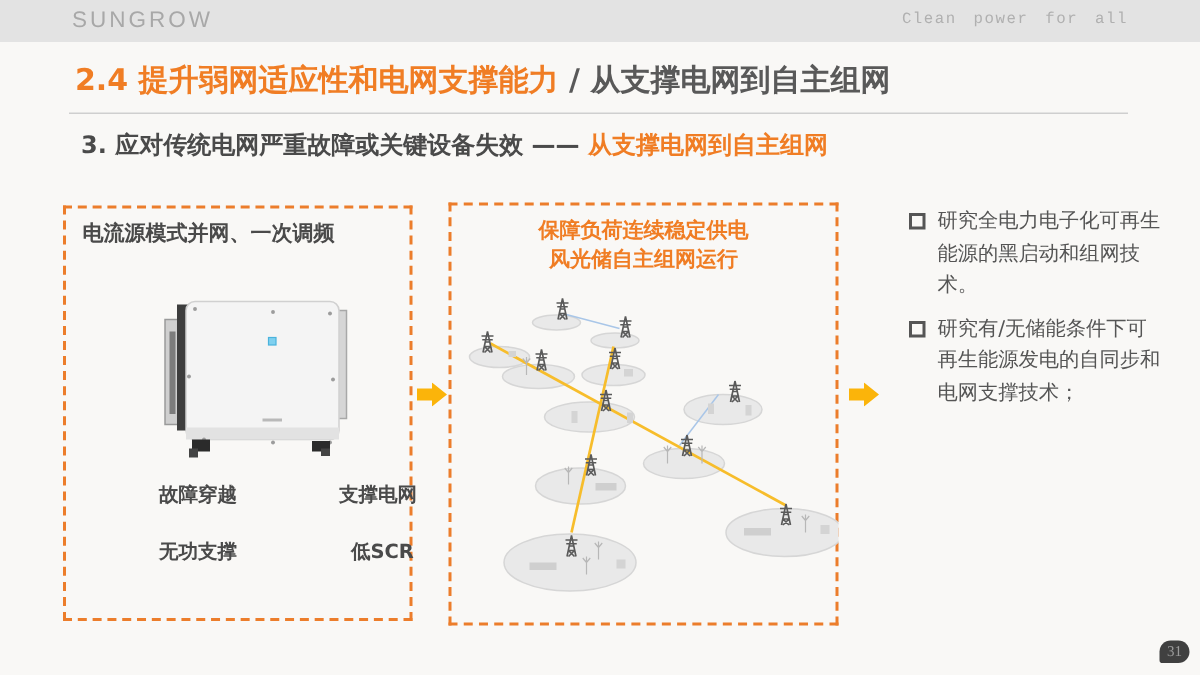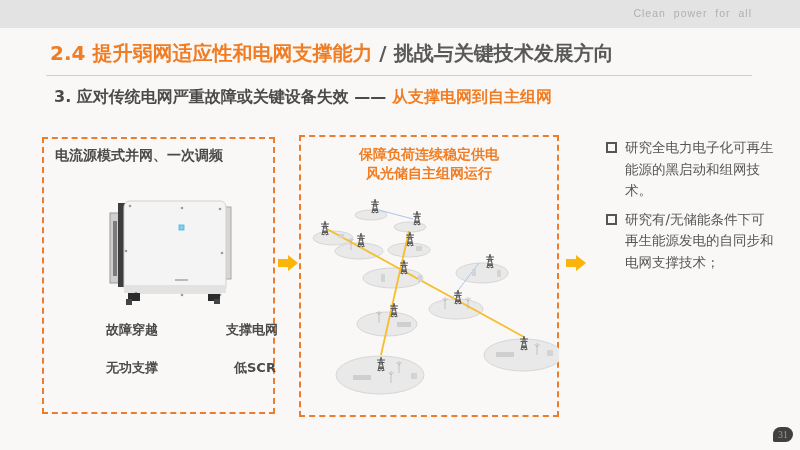--- a/index.html
+++ b/index.html
@@ -1,21 +1,21 @@
 <!DOCTYPE html>
 <html><head>
 <meta charset="utf-8">
 <style>
   * { margin: 0; padding: 0; box-sizing: border-box; }
   html, body { width: 800px; height: 450px; overflow: hidden; background: #f9f8f6; }
   body { font-family: "DejaVu Sans", "Liberation Sans", sans-serif; position: relative; }
 
   .topbar { position: absolute; left: 0; top: 0; width: 800px; height: 28px; background: #e3e3e3; }
   .logo { position: absolute; left: 48px; top: 5px; font-family: "Liberation Sans", sans-serif; font-size: 15px; letter-spacing: 2px; color: #a8a8a8; font-weight: normal; }
-  .tagline { position: absolute; right: 48px; top: 7px; font-family: Liberation Sans, sans-serif; font-size: 10.5px; letter-spacing: 1px; word-spacing: 4px; color: #b0b0b0; }
+  .tagline { position: absolute; right: 48px; top: 7px; font-family: Liberation Mono, monospace; font-size: 10.5px; letter-spacing: 1px; word-spacing: 4px; color: #b0b0b0; }
 
   .title { position: absolute; left: 50px; top: 40px; font-size: 20px; font-weight: bold; white-space: nowrap; }
   .title .num { color: #f07d24; }
   .title .rest { color: #595959; }
   .rule { position: absolute; left: 46px; top: 75px; width: 706px; height: 1px; background: #cfcfcf; }
 
   .subtitle { position: absolute; left: 54px; top: 87px; font-size: 16px; font-weight: bold; color: #4a4a4a; white-space: nowrap; }
   .subtitle .hl { color: #f07d24; }
 
   .panel { position: absolute; border: 2px dashed #ec7d2b; }
@@ -40,25 +40,26 @@
   .bullets { position: absolute; left: 605px; top: 137px; width: 170px; }
   .bullet { position: relative; padding-left: 20px; font-size: 13.5px; color: #555; line-height: 21.5px; margin-bottom: 7px; }
   .bullet .box { position: absolute; left: 1px; top: 5px; width: 11px; height: 11px; border: 2.5px solid #555; }
 
   .page-num { position: absolute; left: 773px; top: 427px; width: 20px; height: 15px; border-radius: 8px 8px 8px 2px; background: #404040; font-size: 10px; color: #9a9a9a; text-align: center; line-height: 15px; font-family: Liberation Serif, serif; }
 </style>
 </head>
 <body>
 
 <div class="topbar">
+  <div class="logo">SUNGROW</div>
   <div class="tagline">Clean power for all</div>
 </div>
 
 <div class="title">
-  <span class="num">2.4 提升弱网适应性和电网支撑能力</span><span class="rest"> / 挑战与关键技术发展方向</span>
+  <span class="num">2.4 提升弱网适应性和电网支撑能力</span><span class="rest"> / 从支撑电网到自主组网</span>
 </div>
 <div class="rule"></div>
 
 <div class="subtitle">
   <span>3. 应对传统电网严重故障或关键设备失效 —— </span><span class="hl">从支撑电网到自主组网</span>
 </div>
 
 <div class="panel panel-left">
   <div class="panel-left-title">电流源模式并网、一次调频</div>
   <svg class="inverter" viewBox="0 0 150 128" width="150" height="128">

